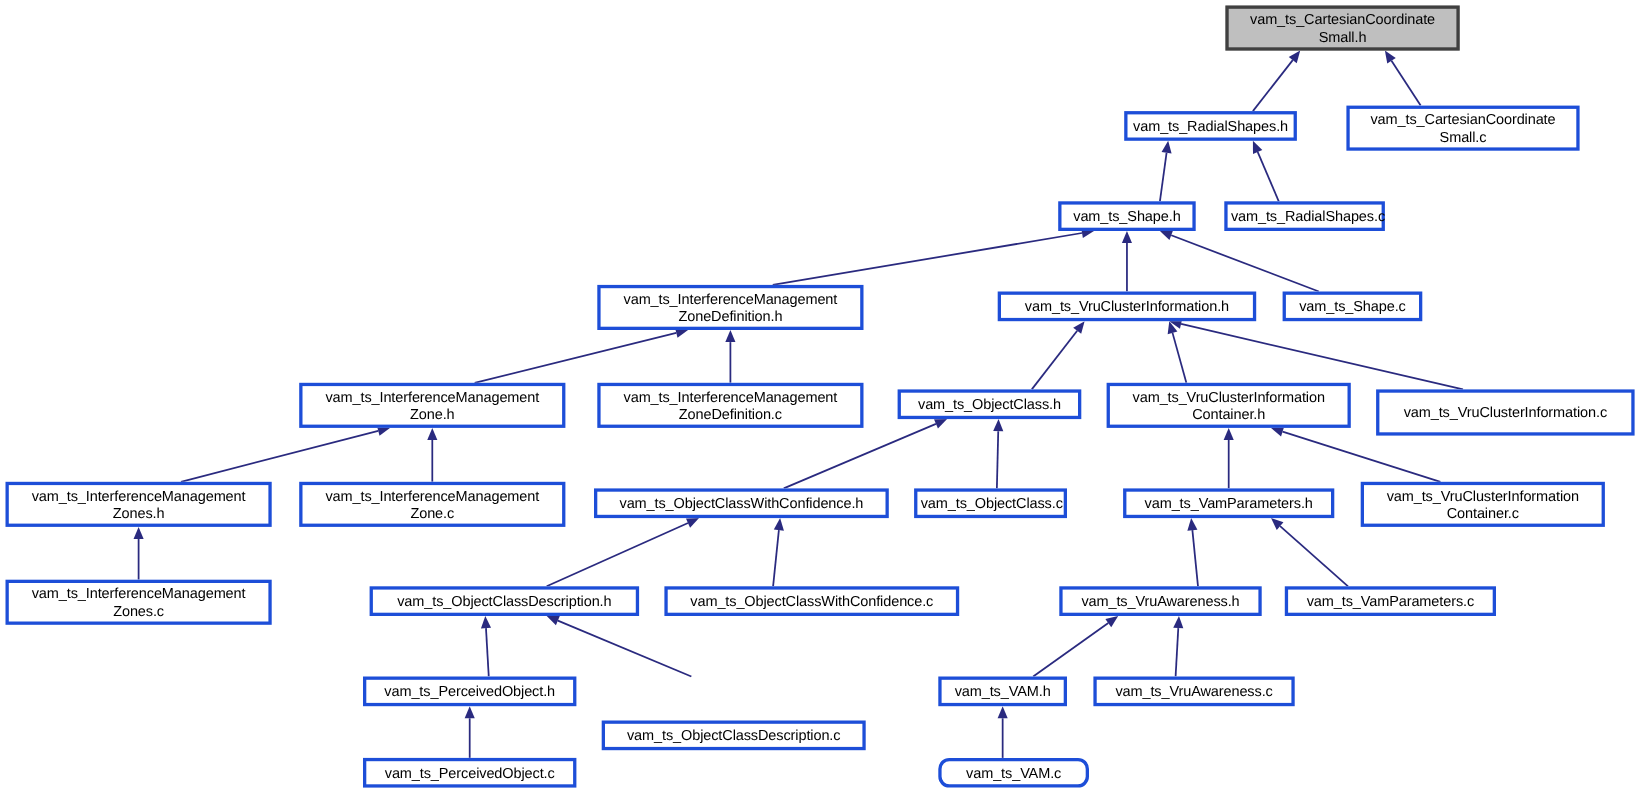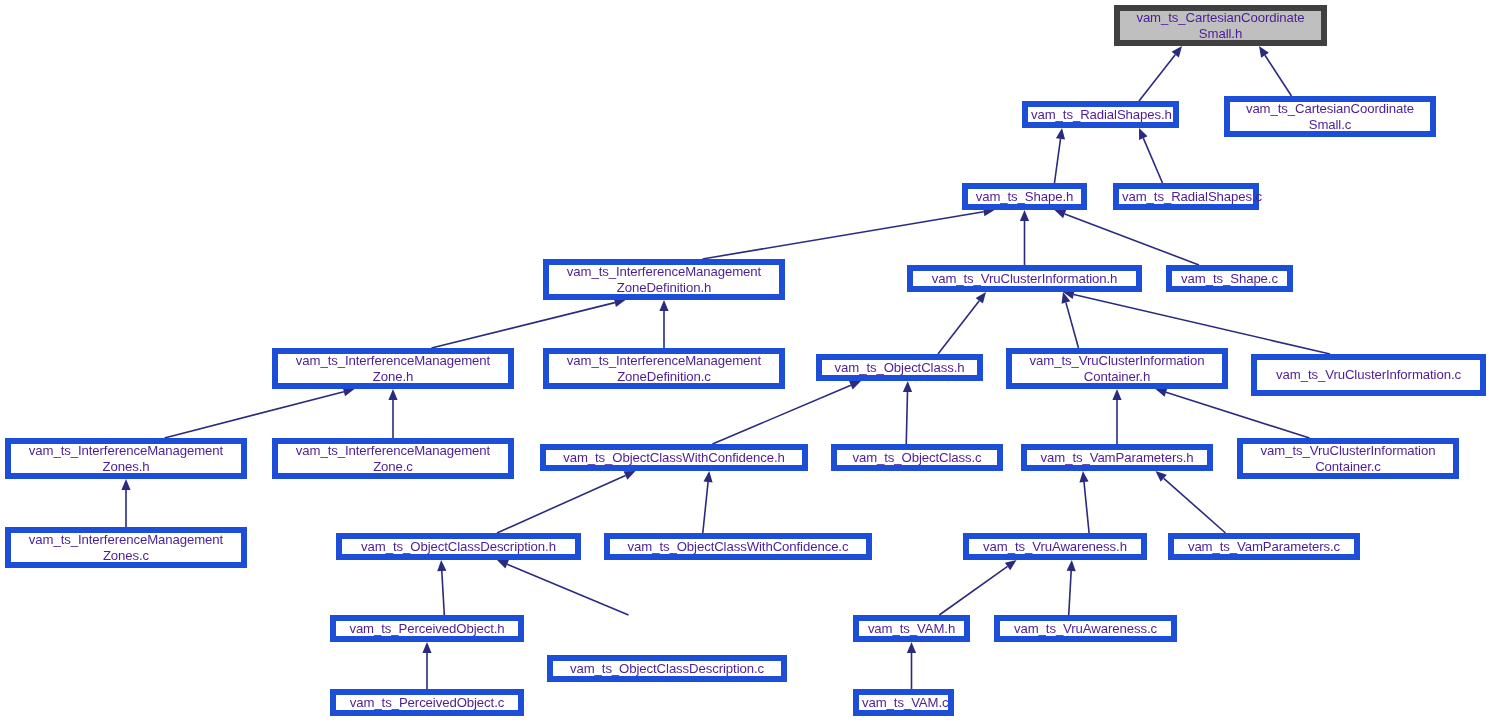--- a/index.html
+++ b/index.html
@@ -22,23 +22,23 @@
     position: absolute;
     left: 0;
     top: 0;
     width: 1489px;
     height: 723px;
     pointer-events: none;
   }
   .node {
     position: absolute;
     box-sizing: border-box;
-    border: 6px solid #1d4ed8;
+    border: 3px solid #1d4ed8;
     background: #ffffff;
-    color: #4c1d95;
+    color: #000000;
     font-size: 13.2px;
     line-height: 15.6px;
     text-align: center;
     display: flex;
     align-items: center;
     justify-content: center;
     white-space: pre-line;
     letter-spacing: -0.1px;
     cursor: pointer;
     z-index: 2;
@@ -194,30 +194,30 @@
 ZoneDefinition.c</span></div>
       <div class="node" style="left: 816px; top: 354px; width: 167px; height: 27px;"><span class="lbl">vam_ts_ObjectClass.h</span></div>
       <div class="node" style="left: 1006px; top: 348px; width: 222px; height: 41px;"><span class="lbl">vam_ts_VruClusterInformation
 Container.h</span></div>
       <div class="node" style="left: 1251px; top: 354px; width: 235px; height: 42px;"><span class="lbl">vam_ts_VruClusterInformation.c</span></div>
       <div class="node" style="left: 5px; top: 438px; width: 242px; height: 41px;"><span class="lbl">vam_ts_InterferenceManagement
 Zones.h</span></div>
       <div class="node" style="left: 272px; top: 438px; width: 242px; height: 41px;"><span class="lbl">vam_ts_InterferenceManagement
 Zone.c</span></div>
       <div class="node" style="left: 540px; top: 444px; width: 268px; height: 27px;"><span class="lbl">vam_ts_ObjectClassWithConfidence.h</span></div>
-      <div class="node" style="left: 831px; top: 444px; width: 172px; height: 27px;"><span class="lbl">vam_ts_ObjectClass.c</span></div>
+      <div class="node" style="left: 831px; top: 444px; width: 139px; height: 27px;"><span class="lbl">vam_ts_ObjectClass.c</span></div>
       <div class="node" style="left: 1021px; top: 444px; width: 192px; height: 27px;"><span class="lbl">vam_ts_VamParameters.h</span></div>
       <div class="node" style="left: 1237px; top: 438px; width: 222px; height: 41px;"><span class="lbl">vam_ts_VruClusterInformation
 Container.c</span></div>
       <div class="node" style="left: 5px; top: 527px; width: 242px; height: 41px;"><span class="lbl">vam_ts_InterferenceManagement
 Zones.c</span></div>
       <div class="node" style="left: 336px; top: 533px; width: 245px; height: 27px;"><span class="lbl">vam_ts_ObjectClassDescription.h</span></div>
       <div class="node" style="left: 604px; top: 533px; width: 268px; height: 27px; justify-content: flex-end;"><span class="lbl">vam_ts_ObjectClassWithConfidence.c</span></div>
       <div class="node" style="left: 963px; top: 533px; width: 184px; height: 27px;"><span class="lbl">vam_ts_VruAwareness.h</span></div>
       <div class="node" style="left: 1168px; top: 533px; width: 192px; height: 27px; align-items: center;"><span class="lbl">vam_ts_VamParameters.c</span></div>
       <div class="node" style="left: 330px; top: 615px; width: 194px; height: 27px;"><span class="lbl">vam_ts_PerceivedObject.h</span></div>
       <div class="node" style="left: 547px; top: 615px; width: 240px; height: 27px; margin-top: 40px;"><span class="lbl">vam_ts_ObjectClassDescription.c</span></div>
       <div class="node" style="left: 853px; top: 615px; width: 117px; height: 27px;"><span class="lbl">vam_ts_VAM.h</span></div>
       <div class="node" style="left: 994px; top: 615px; width: 183px; height: 27px;"><span class="lbl">vam_ts_VruAwareness.c</span></div>
       <div class="node" style="left: 330px; top: 689px; width: 194px; height: 27px;"><span class="lbl">vam_ts_PerceivedObject.c</span></div>
-      <div class="node" style="left: 853px; top: 689px; width: 101px; height: 27px;"><span class="lbl">vam_ts_VAM.c</span></div>
+      <div class="node" style="left: 853px; top: 689px; width: 137px; height: 27px; border-radius: 10px;"><span class="lbl">vam_ts_VAM.c</span></div>
     </div>
 </div>
 
 </body></html>

